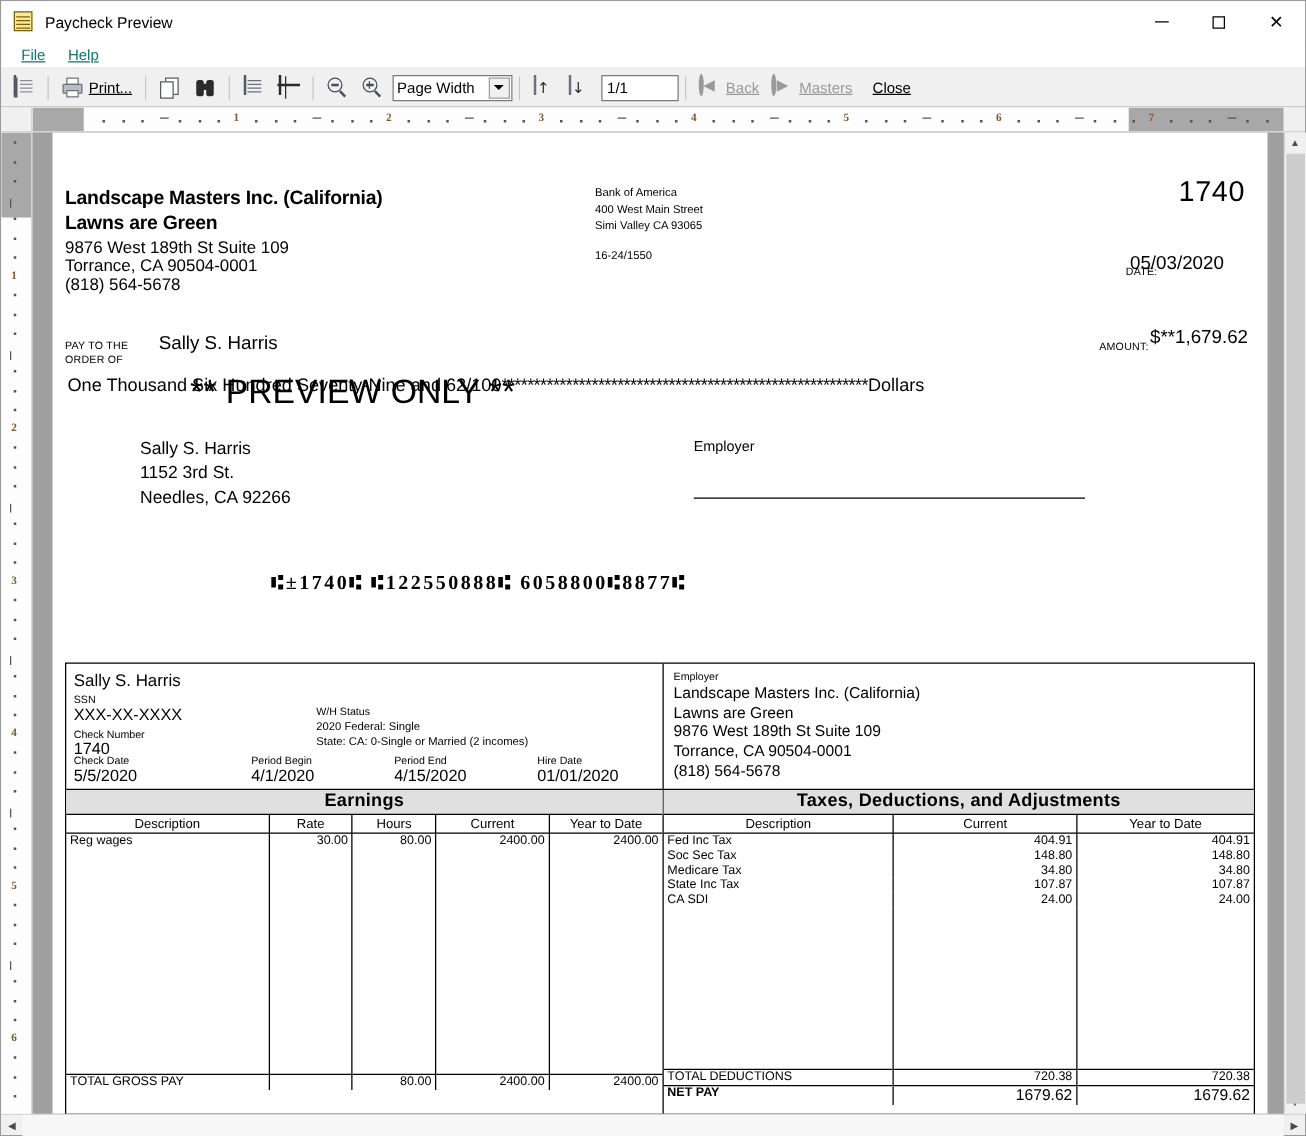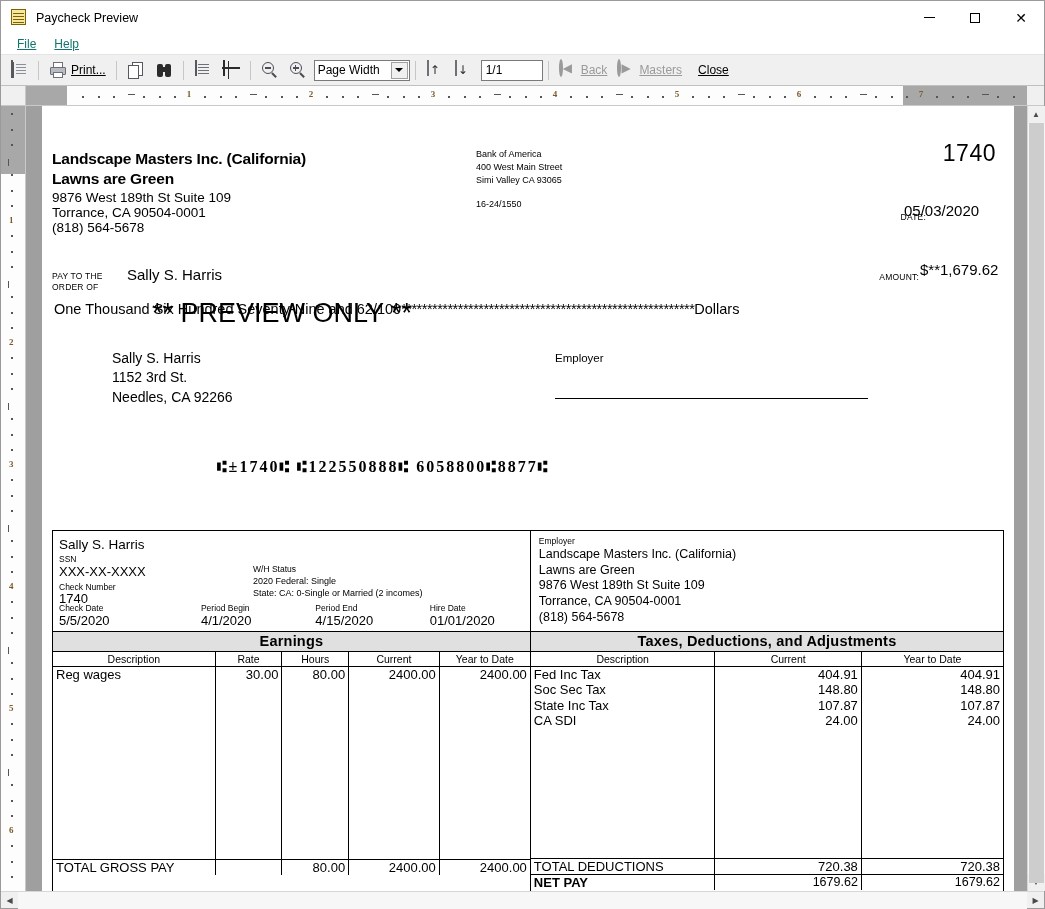--- a/index.html
+++ b/index.html
@@ -231,21 +231,21 @@
   .tbl-title {
     background: #e0e0e0; text-align: center; font-weight: bold; font-size: 14.5px;
     border-bottom: 1.4px solid #000; padding: 1px 0 2px 0; letter-spacing: .2px;
   }
   table.grid { width: 100%; border-collapse: collapse; table-layout: fixed; }
   table.grid th {
     font-size: 10.5px; font-weight: normal; border-right: 1px solid #000;
     border-bottom: 1.4px solid #000; padding: 1px 2px; text-align: center;
   }
   table.grid td {
-    font-size: 13px; border-right: 1px solid #000; padding: 0px 3px;
+    font-size: 10px; border-right: 1px solid #000; padding: 0px 3px;
     vertical-align: top; line-height: 1.18;
   }
   table.grid th:last-child, table.grid td:last-child { border-right: none; }
   td.num { text-align: right; }
   .tot-row td { border-top: 1.4px solid #000; font-size: 12.5px; padding: 0 3px; }
   .net-row td { border-top: 1.4px solid #000; font-weight: bold; font-size: 14px; }
   .net-row td.num { font-weight: normal; font-size: 12.5px; }
 </style>
 </head>
 <body>
@@ -670,20 +670,25 @@
                         <td>Fed Inc Tax</td>
                         <td class="num">404.91</td>
                         <td class="num">404.91</td>
                       </tr>
                       <tr>
                         <td>Soc Sec Tax</td>
                         <td class="num">148.80</td>
                         <td class="num">148.80</td>
                       </tr>
                       <tr>
+                        <td>Medicare Tax</td>
+                        <td class="num">34.80</td>
+                        <td class="num">34.80</td>
+                      </tr>
+                      <tr>
                         <td>State Inc Tax</td>
                         <td class="num">107.87</td>
                         <td class="num">107.87</td>
                       </tr>
                       <tr>
                         <td>CA SDI</td>
                         <td class="num">24.00</td>
                         <td class="num">24.00</td>
                       </tr>
                       <tr>

